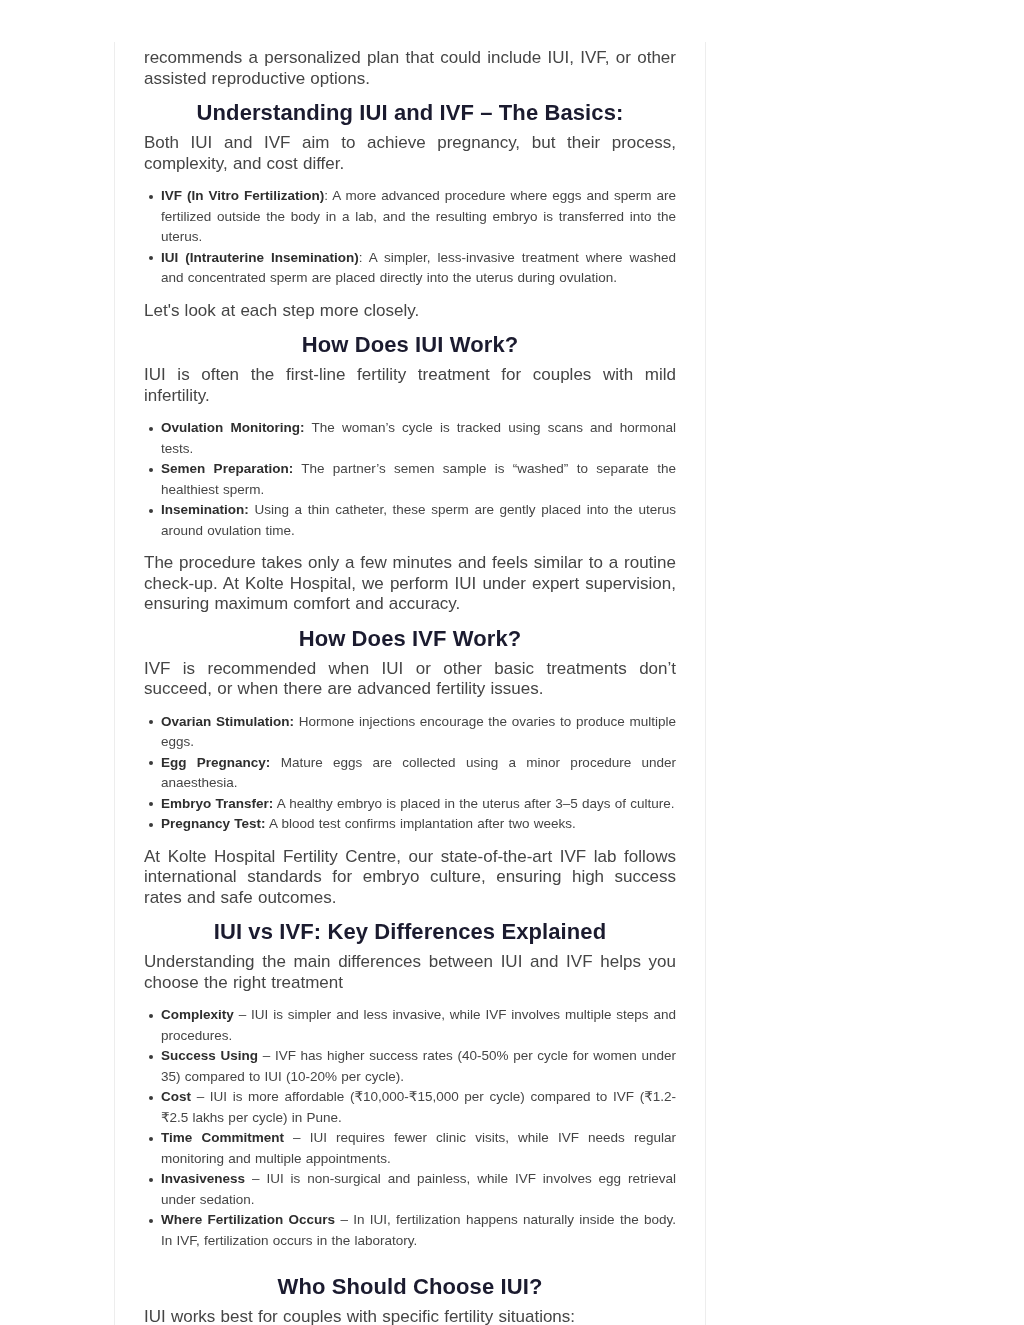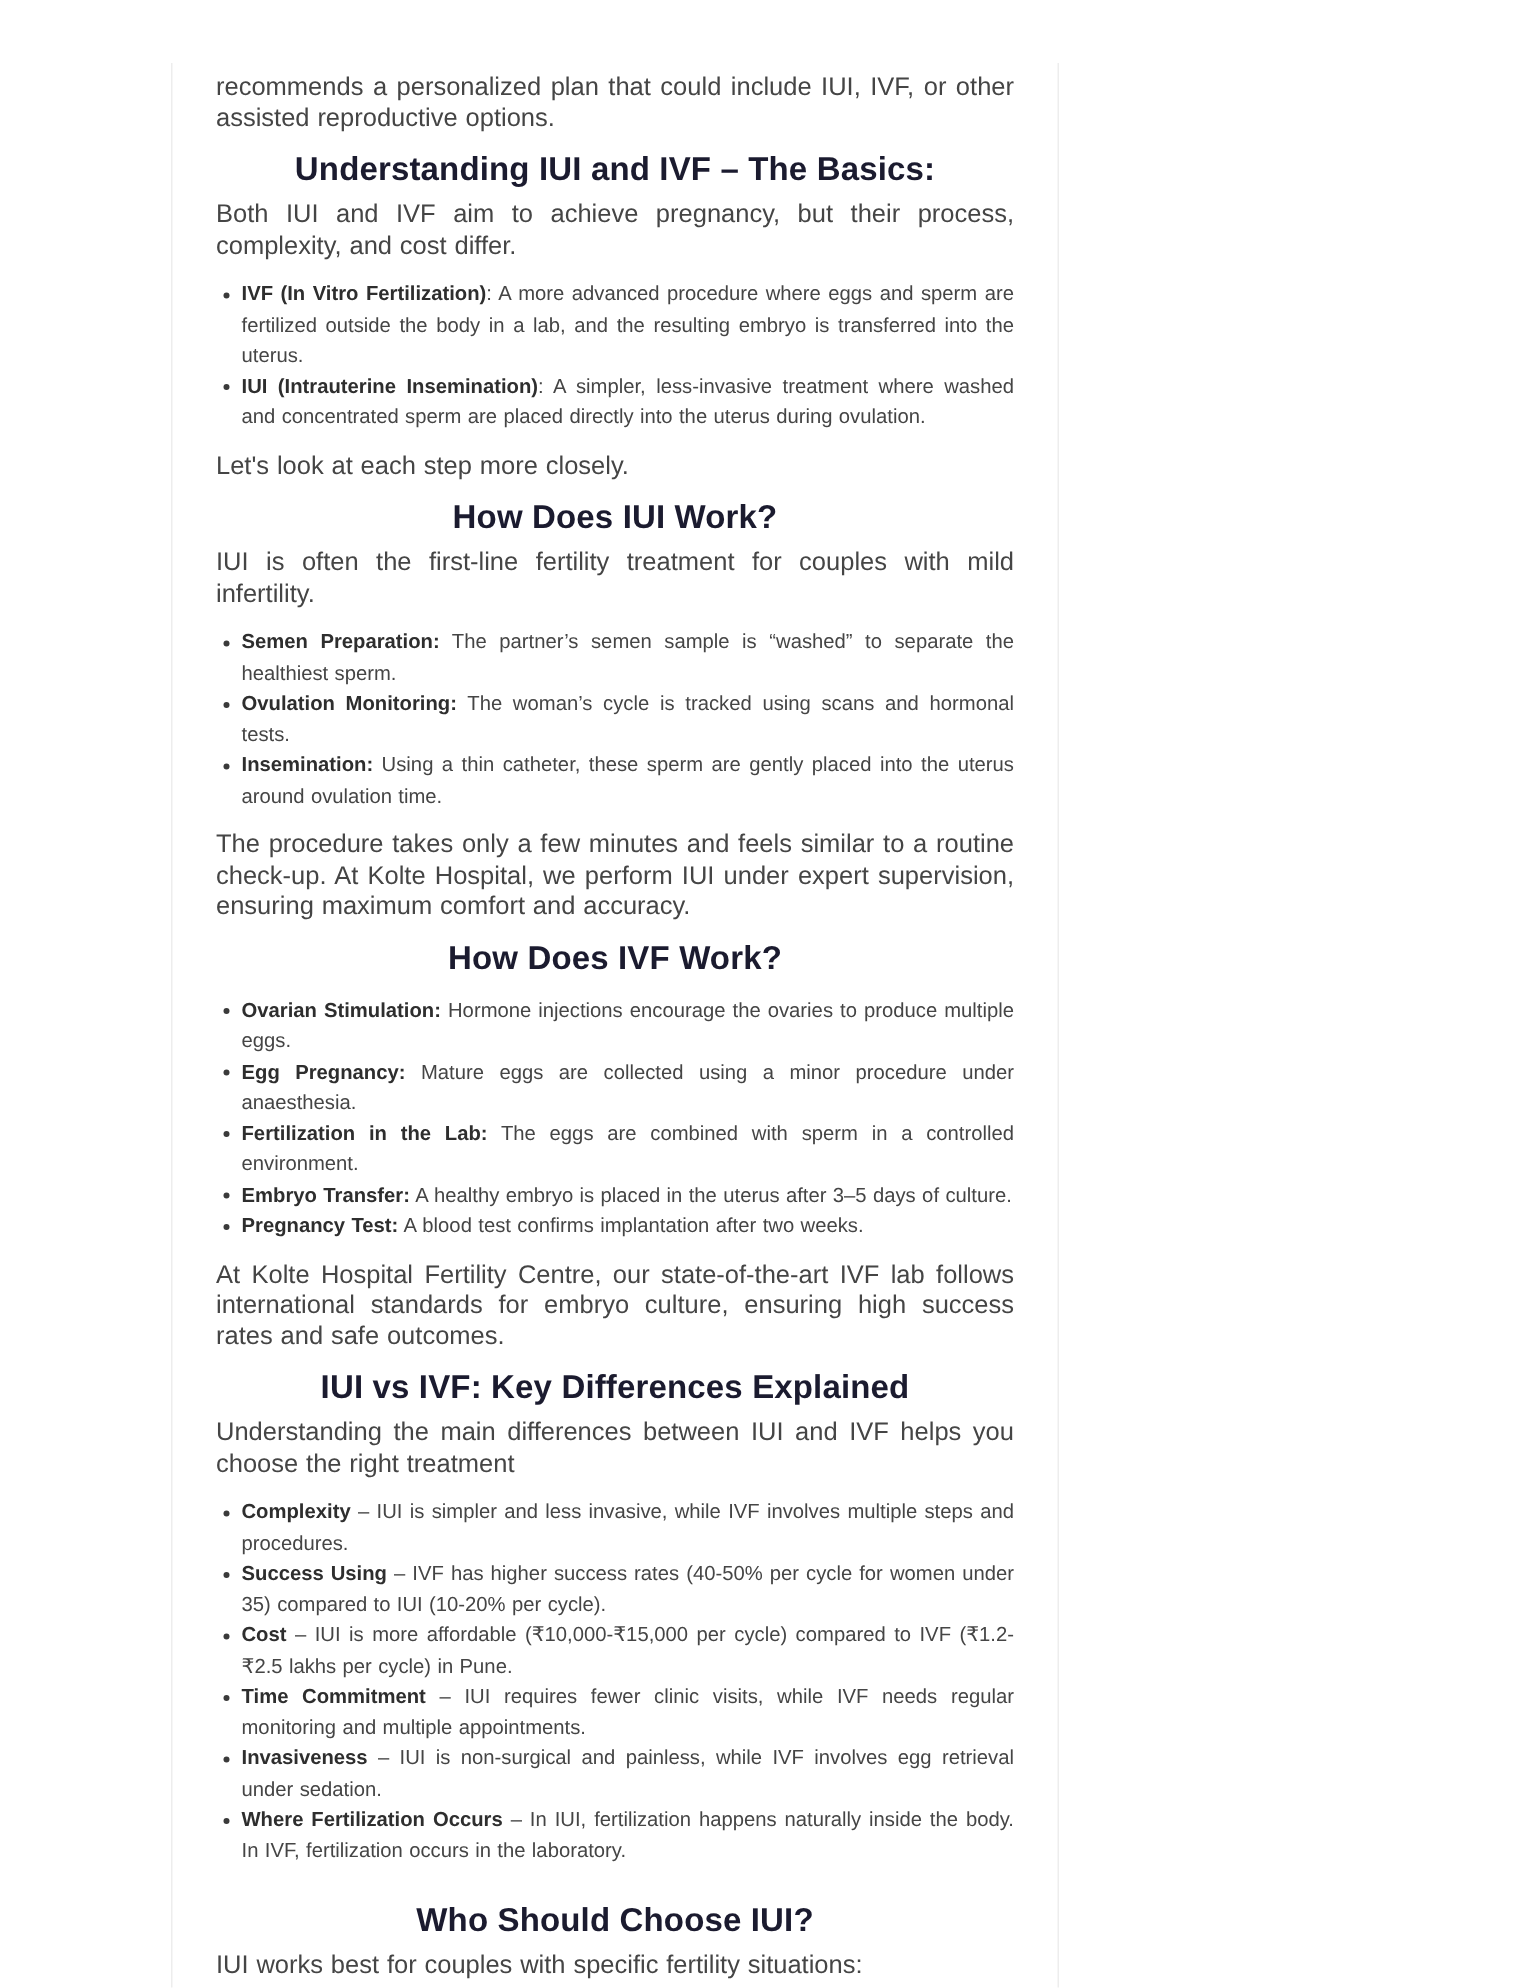--- a/index.html
+++ b/index.html
@@ -51,31 +51,31 @@
   <p class="para">Both IUI and IVF aim to achieve pregnancy, but their process, complexity, and cost differ.</p>
   <ul class="bullet-list">
     <li><strong>IVF (In Vitro Fertilization)</strong><span>: A more advanced procedure where eggs and sperm are fertilized outside the body in a lab, and the resulting embryo is transferred into the uterus.</span></li>
     <li><strong>IUI (Intrauterine Insemination)</strong><span>: A simpler, less-invasive treatment where washed and concentrated sperm are placed directly into the uterus during ovulation.</span></li>
   </ul>
   <p class="para">Let's look at each step more closely.</p>
 
   <h2 class="sec-heading">How Does IUI Work?</h2>
   <p class="para">IUI is often the first-line fertility treatment for couples with mild infertility.</p>
   <ul class="bullet-list">
+    <li><strong>Ovulation Monitoring:</strong><span> The woman’s cycle is tracked using scans and hormonal tests.</span></li>
     <li><strong>Semen Preparation:</strong><span> The partner’s semen sample is “washed” to separate the healthiest sperm.</span></li>
-    <li><strong>Ovulation Monitoring:</strong><span> The woman’s cycle is tracked using scans and hormonal tests.</span></li>
     <li><strong>Insemination:</strong><span> Using a thin catheter, these sperm are gently placed into the uterus around ovulation time.</span></li>
   </ul>
   <p class="para">The procedure takes only a few minutes and feels similar to a routine check-up. At Kolte Hospital, we perform IUI under expert supervision, ensuring maximum comfort and accuracy.</p>
 
   <h2 class="sec-heading">How Does IVF Work?</h2>
+  <p class="para">IVF is recommended when IUI or other basic treatments don’t succeed, or when there are advanced fertility issues.</p>
   <ul class="bullet-list">
     <li><strong>Ovarian Stimulation:</strong><span> Hormone injections encourage the ovaries to produce multiple eggs.</span></li>
     <li><strong>Egg Pregnancy:</strong><span> Mature eggs are collected using a minor procedure under anaesthesia.</span></li>
-    <li><strong>Fertilization in the Lab:</strong><span> The eggs are combined with sperm in a controlled environment.</span></li>
     <li><strong>Embryo Transfer:</strong><span> A healthy embryo is placed in the uterus after 3–5 days of culture.</span></li>
     <li><strong>Pregnancy Test:</strong><span> A blood test confirms implantation after two weeks.</span></li>
   </ul>
   <p class="para">At Kolte Hospital Fertility Centre, our state-of-the-art IVF lab follows international standards for embryo culture, ensuring high success rates and safe outcomes.</p>
 
   <h2 class="sec-heading">IUI vs IVF: Key Differences Explained</h2>
   <p class="para">Understanding the main differences between IUI and IVF helps you choose the right treatment</p>
   <ul class="bullet-list">
     <li><strong>Complexity</strong><span> – IUI is simpler and less invasive, while IVF involves multiple steps and procedures.</span></li>
     <li><strong>Success Using</strong><span> – IVF has higher success rates (40-50% per cycle for women under 35) compared to IUI (10-20% per cycle).</span></li>

